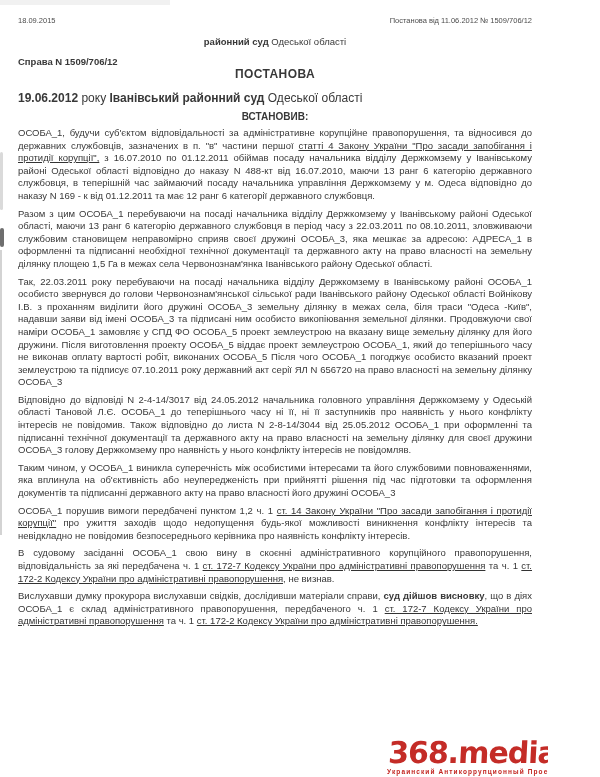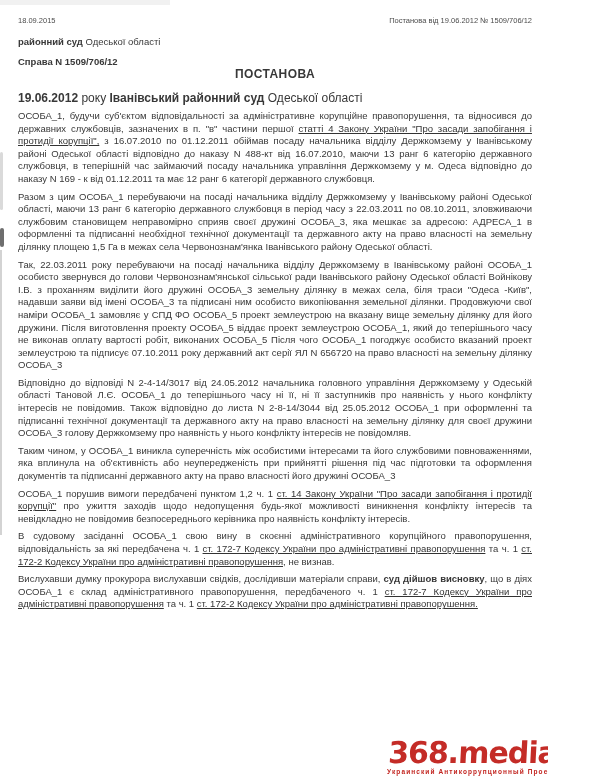--- a/index.html
+++ b/index.html
@@ -13,21 +13,21 @@
     color: #383838;
     box-sizing: border-box;
     padding: 16px 16px 0 18px;
   }
   .print-header {
     display: flex;
     justify-content: space-between;
     font-size: 7.5px;
     color: #4c4c4c;
   }
-  .court-line { text-align: left; font-size: 9.5px; margin-top: 11px; }
+  .court-line { text-align: center; font-size: 9.5px; margin-top: 11px; }
   .case-line  { text-align: left; padding-right: 44px; font-size: 9.5px; font-weight: bold; margin-top: 9px; }
   .doc-title  { text-align: center; font-size: 12px; font-weight: bold; letter-spacing: 0.4px; }
   .date-line  { font-size: 12px; margin-top: 10px; }
   .comp-line  { font-size: 9.5px; margin-top: 6.5px; line-height: 12.6px; }
   .para {
     font-size: 9.5px;
     line-height: 12.6px;
     text-align: justify;
     margin: 5px 0 0 0;
   }
@@ -74,33 +74,34 @@
 
 <div class="page">
 
   <div class="artifact a-top"></div>
   <div class="artifact a-edge1"></div>
   <div class="artifact a-edge2"></div>
   <div class="artifact a-edge3"></div>
 
   <div class="print-header">
     <span>18.09.2015</span>
-    <span>Постанова від 19.06.2012 № 1509/706/12</span>
+    <span>Постанова від 11.06.2012 № 1509/706/12</span>
   </div>
 
   <div class="court-line"><span class="seg-b">районний суд</span><span class="seg-p"> Одеської області</span></div>
 
   <div class="case-line">Справа N 1509/706/12</div>
 
   <div class="doc-title">ПОСТАНОВА</div>
 
   <div class="date-line"><span class="seg-b">19.06.2012</span><span class="seg-p"> року </span><span class="seg-b">Іванівський районний суд</span><span class="seg-p"> Одеської області</span></div>
 
 
 
+  <div class="established">ВСТАНОВИВ:</div>
 
   <div id="body-host">
       <p class="para"><span class="seg-p">ОСОБА_1, будучи суб'єктом відповідальності за адміністративне корупційне правопорушення, та відносився до державних службовців, зазначених в п. "в" частини першої </span><span class="seg-u">статті 4 Закону України "Про засади запобігання і протидії корупції",</span><span class="seg-p"> з 16.07.2010 по 01.12.2011 обіймав посаду начальника відділу Держкомзему у Іванівському районі Одеської області відповідно до наказу N 488-кт від 16.07.2010, маючи 13 ранг 6 категорію державного службовця, в теперішній час займаючий посаду начальника управління Держкомзему у м. Одеса відповідно до наказу N 169 - к від 01.12.2011 та має 12 ранг 6 категорії державного службовця.</span></p>
       <p class="para"><span class="seg-p">Разом з цим ОСОБА_1 перебуваючи на посаді начальника відділу Держкомзему у Іванівському районі Одеської області, маючи 13 ранг 6 категорію державного службовця в період часу з 22.03.2011 по 08.10.2011, зловживаючи службовим становищем неправомірно сприяв своєї дружині ОСОБА_3, яка мешкає за адресою: АДРЕСА_1 в оформленні та підписанні необхідної технічної документації та державного акту на право власності на земельну ділянку площею 1,5 Га в межах села Червонознам'янка Іванівського району Одеської області.</span></p>
       <p class="para"><span class="seg-p">Так, 22.03.2011 року перебуваючи на посаді начальника відділу Держкомзему в Іванівському районі ОСОБА_1 особисто звернувся до голови Червонознам'янської сільської ради Іванівського району Одеської області Войнікову І.В. з проханням виділити його дружині ОСОБА_3 земельну ділянку в межах села, біля траси "Одеса -Київ", надавши заяви від імені ОСОБА_3 та підписані ним особисто викопіювання земельної ділянки. Продовжуючи свої наміри ОСОБА_1 замовляє у СПД ФО ОСОБА_5 проект землеустрою на вказану вище земельну ділянку для його дружини. Після виготовлення проекту ОСОБА_5 віддає проект землеустрою ОСОБА_1, який до теперішнього часу не виконав оплату вартості робіт, виконаних ОСОБА_5 Після чого ОСОБА_1 погоджує особисто вказаний проект землеустрою та підписує 07.10.2011 року державний акт серії ЯЛ N 656720 на право власності на земельну ділянку ОСОБА_3</span></p>
       <p class="para"><span class="seg-p">Відповідно до відповіді N 2-4-14/3017 від 24.05.2012 начальника головного управління Держкомзему у Одеській області Тановой Л.Є. ОСОБА_1 до теперішнього часу ні її, ні її заступників про наявність у нього конфлікту інтересів не повідомив. Також відповідно до листа N 2-8-14/3044 від 25.05.2012 ОСОБА_1 при оформленні та підписанні технічної документації та державного акту на право власності на земельну ділянку для своєї дружини ОСОБА_3 голову Держкомзему про наявність у нього конфлікту інтересів не повідомляв.</span></p>
       <p class="para"><span class="seg-p">Таким чином, у ОСОБА_1 виникла суперечність між особистими інтересами та його службовими повноваженнями, яка вплинула на об'єктивність або неупередженість при прийнятті рішення під час підготовки та оформлення документів та підписанні державного акту на право власності його дружині ОСОБА_3</span></p>
       <p class="para"><span class="seg-p">ОСОБА_1 порушив вимоги передбачені пунктом 1,2 ч. 1 </span><span class="seg-u">ст. 14 Закону України "Про засади запобігання і протидії корупції"</span><span class="seg-p"> про ужиття заходів щодо недопущення будь-якої можливості виникнення конфлікту інтересів та невідкладно не повідомив безпосереднього керівника про наявність конфлікту інтересів.</span></p>
       <p class="para"><span class="seg-p">В судовому засіданні ОСОБА_1 свою вину в скоєнні адміністративного корупційного правопорушення, відповідальність за які передбачена ч. 1 </span><span class="seg-u">ст. 172-7 Кодексу України про адміністративні правопорушення</span><span class="seg-p"> та ч. 1 </span><span class="seg-u">ст. 172-2 Кодексу України про адміністративні правопорушення,</span><span class="seg-p"> не визнав.</span></p>
       <p class="para"><span class="seg-p">Вислухавши думку прокурора вислухавши свідків, дослідивши матеріали справи, </span><span class="seg-b">суд дійшов висновку</span><span class="seg-p">, що в діях ОСОБА_1 є склад адміністративного правопорушення, передбаченого ч. 1 </span><span class="seg-u">ст. 172-7 Кодексу України про адміністративні правопорушення</span><span class="seg-p"> та ч. 1 </span><span class="seg-u">ст. 172-2 Кодексу України про адміністративні правопорушення.</span></p>

